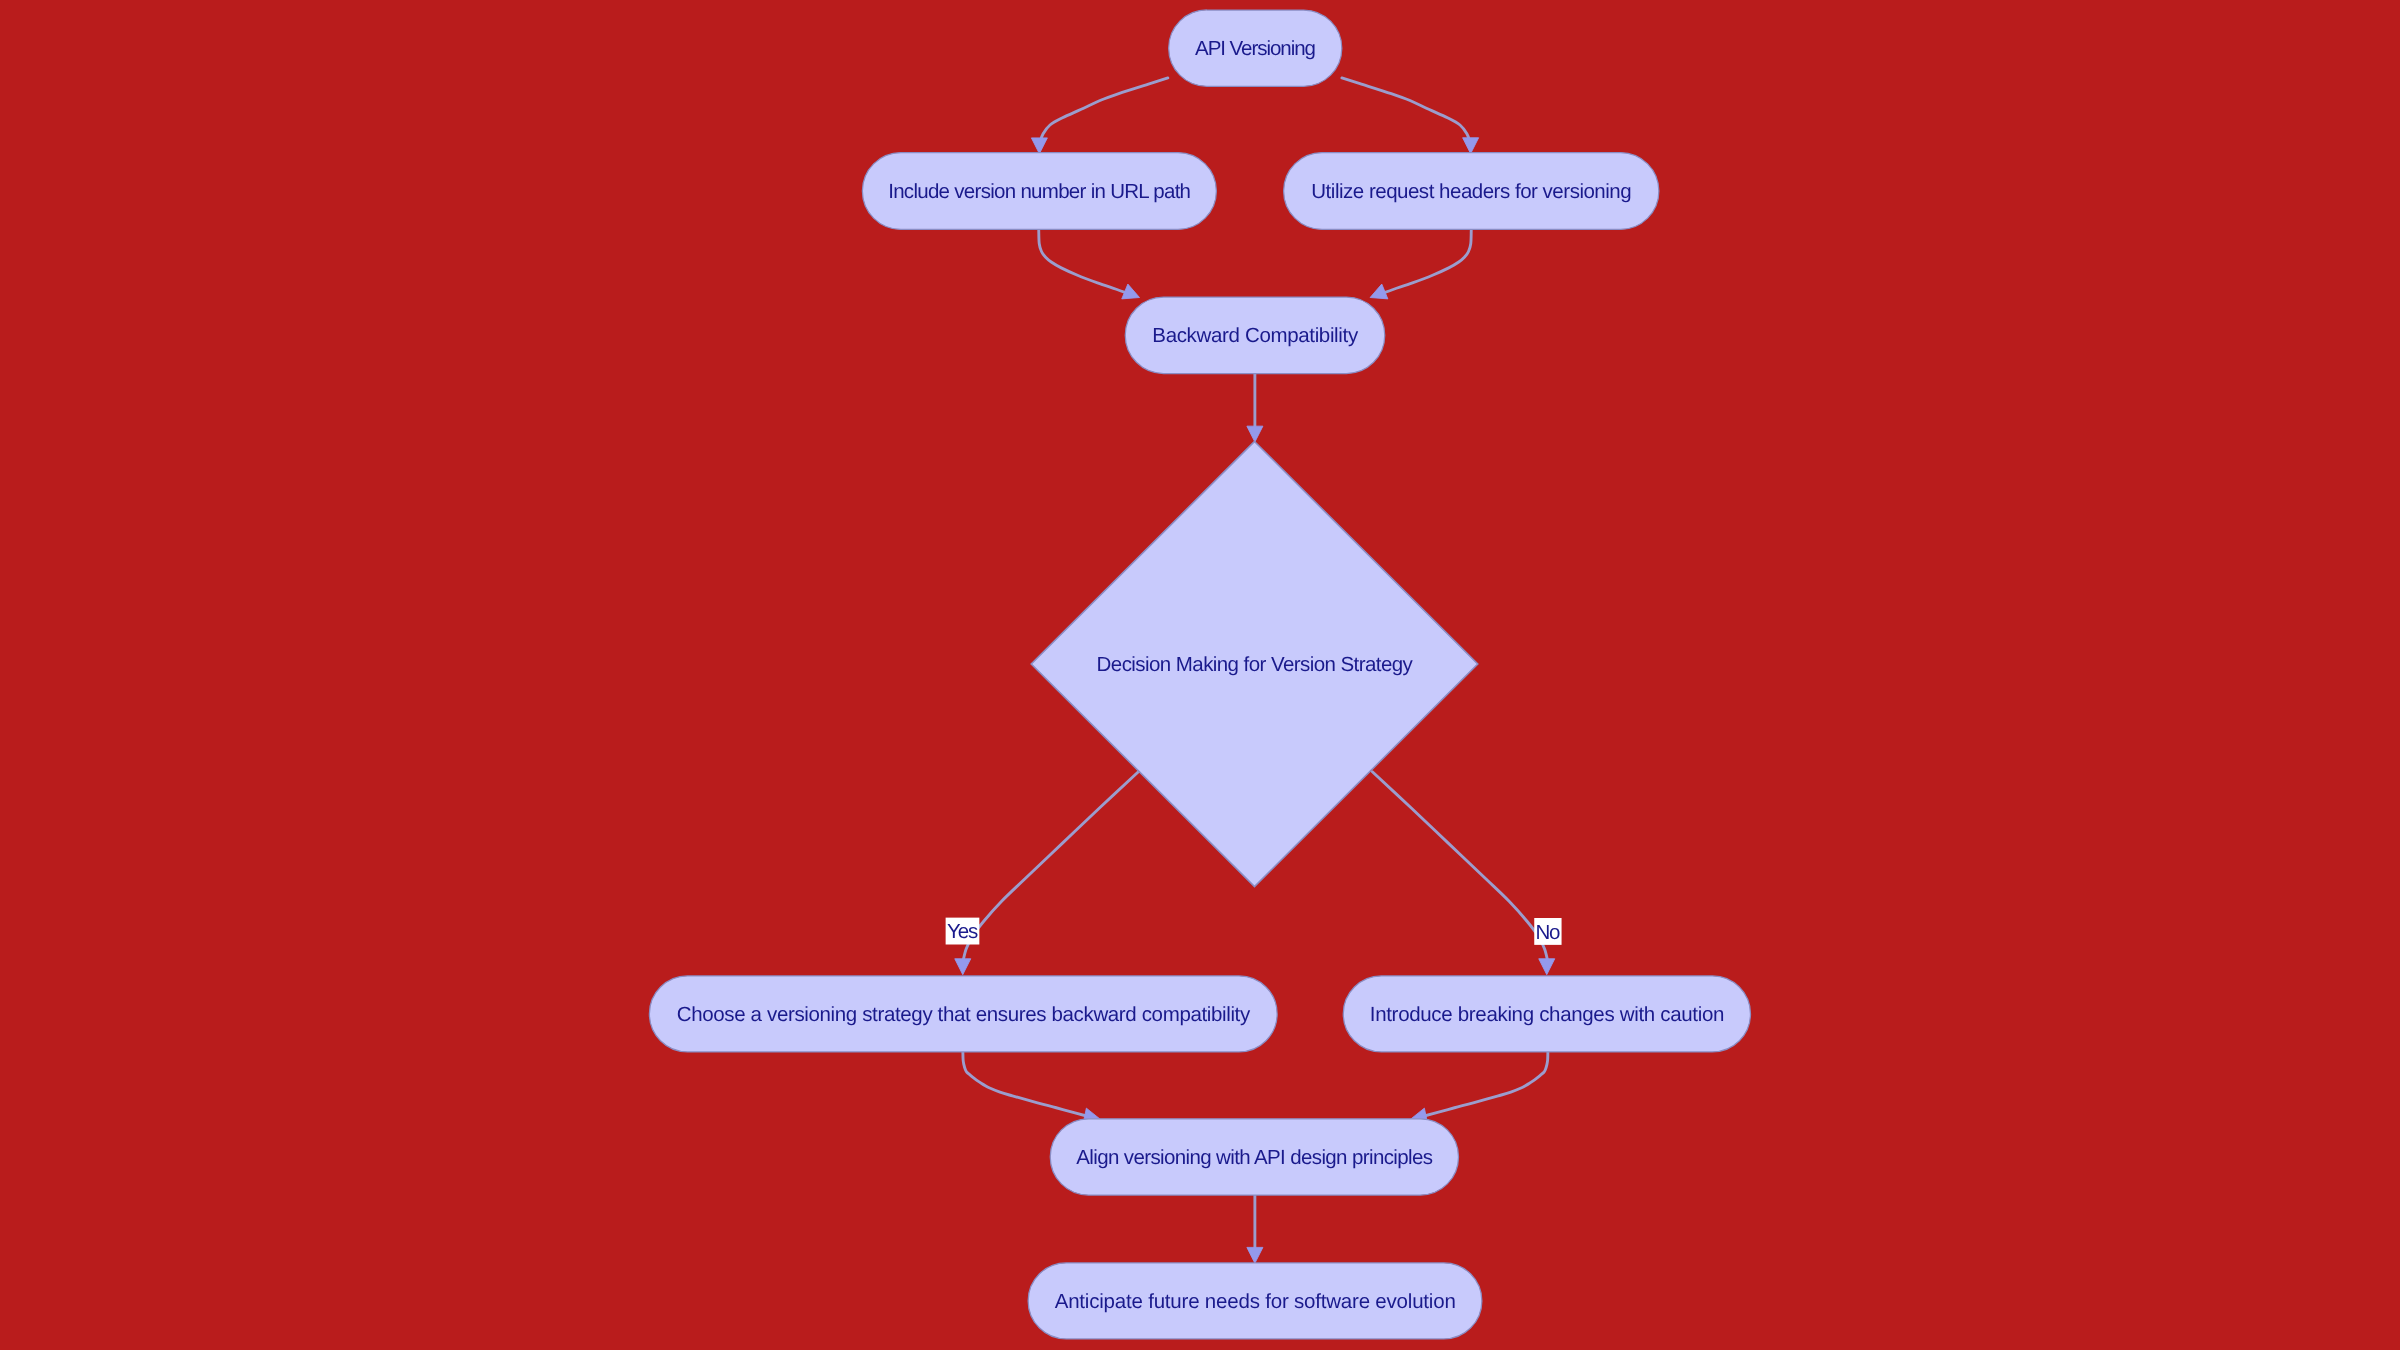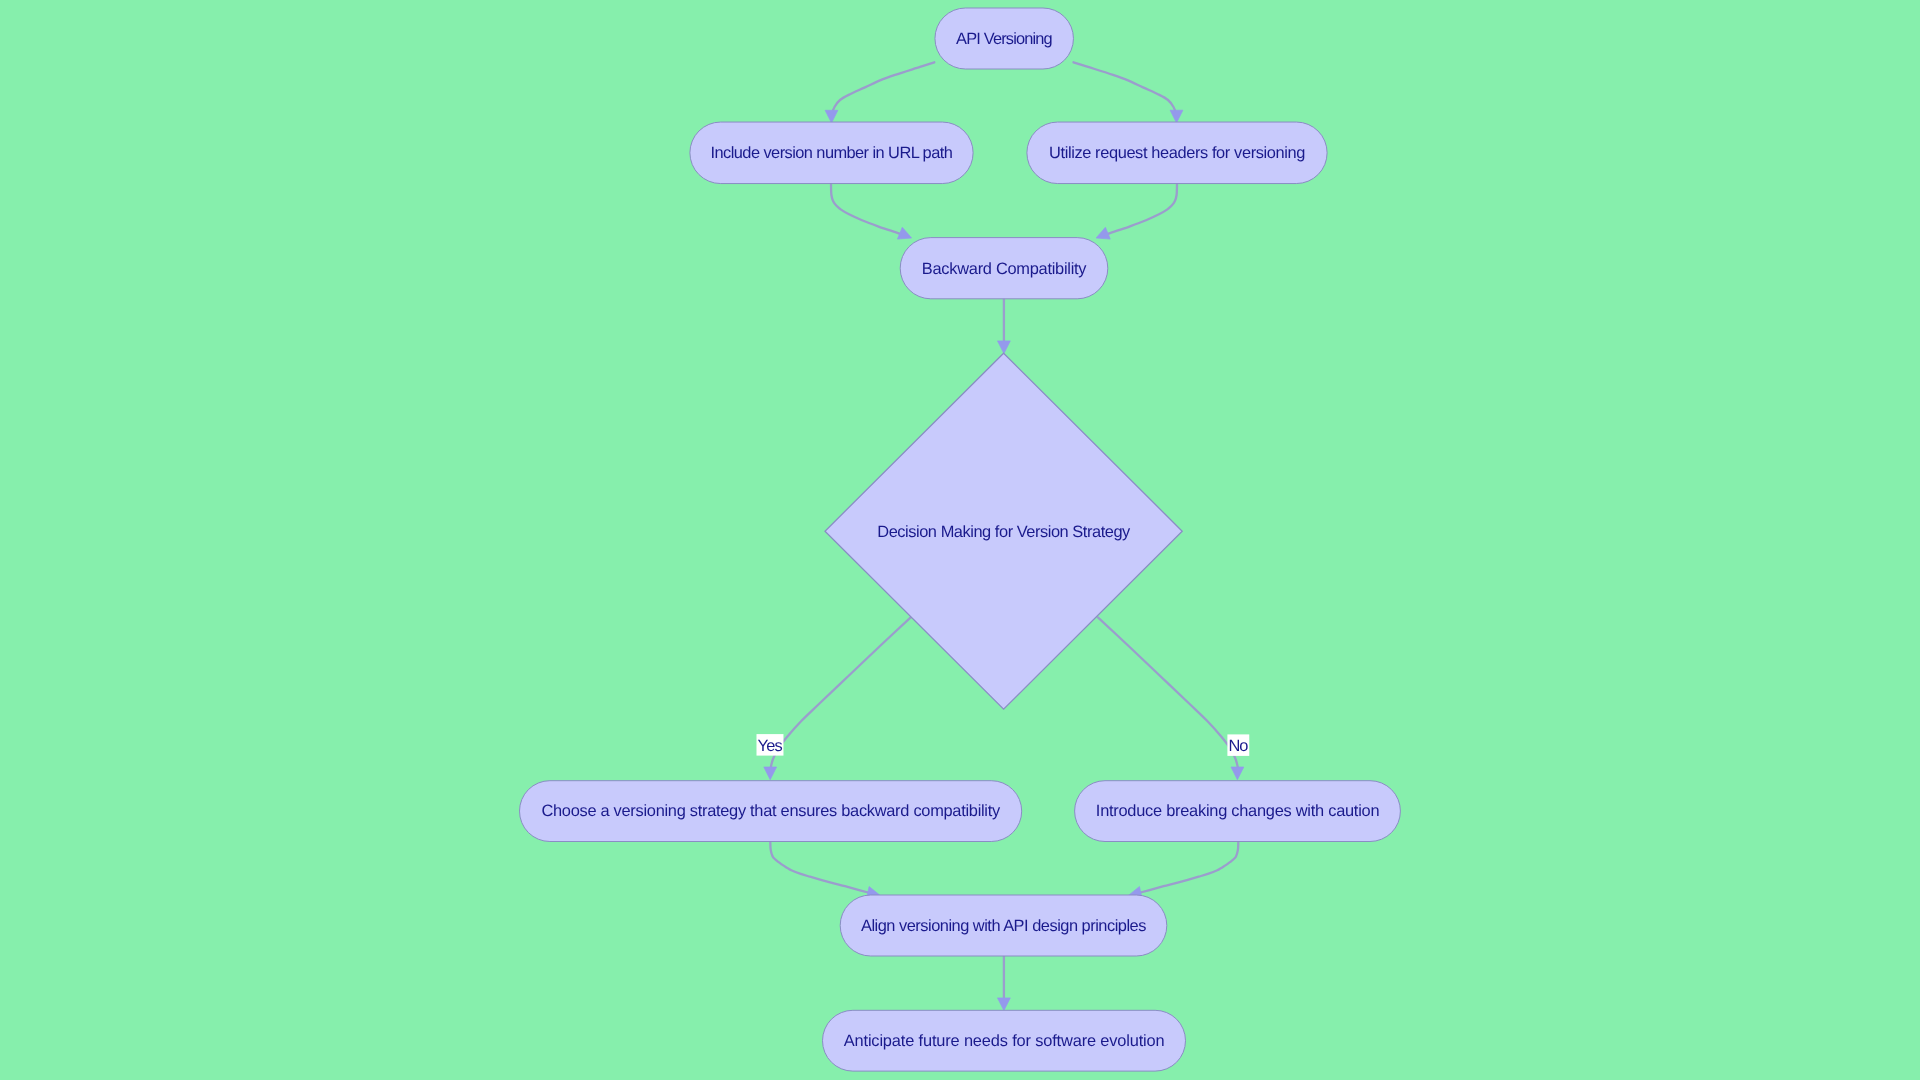--- a/index.html
+++ b/index.html
@@ -1,18 +1,18 @@
 <!DOCTYPE html>
 <html><head>
 <meta charset="utf-8">
 <title>API Versioning Flowchart</title>
 <style>
   html,body{margin:0;padding:0;background:#ffffff;width:1920px;height:1080px;overflow:hidden;}
   body{font-family:"Liberation Sans",sans-serif;}
-  #chart-root{position:relative;width:1920px;height:1080px;background:#86efac;text-align:right;}
+  #chart-root{position:relative;width:1920px;height:1080px;background:#b91c1c;text-align:right;}
   svg#flow{position:absolute;left:0;top:0;width:1920px;height:1080px;display:block;}
   .node-label{font-family:"Liberation Sans",sans-serif;font-size:16.4px;letter-spacing:-0.38px;text-anchor:middle;dominant-baseline:middle;
     text-rendering:geometricPrecision;}
   .edge-label{font-family:"Liberation Sans",sans-serif;font-size:16.4px;letter-spacing:-0.38px;text-anchor:middle;
     text-rendering:geometricPrecision;}
   .edge-path{fill:none;stroke-width:2.3;stroke-linecap:round;}
 </style>
 </head>
 <body>
 

